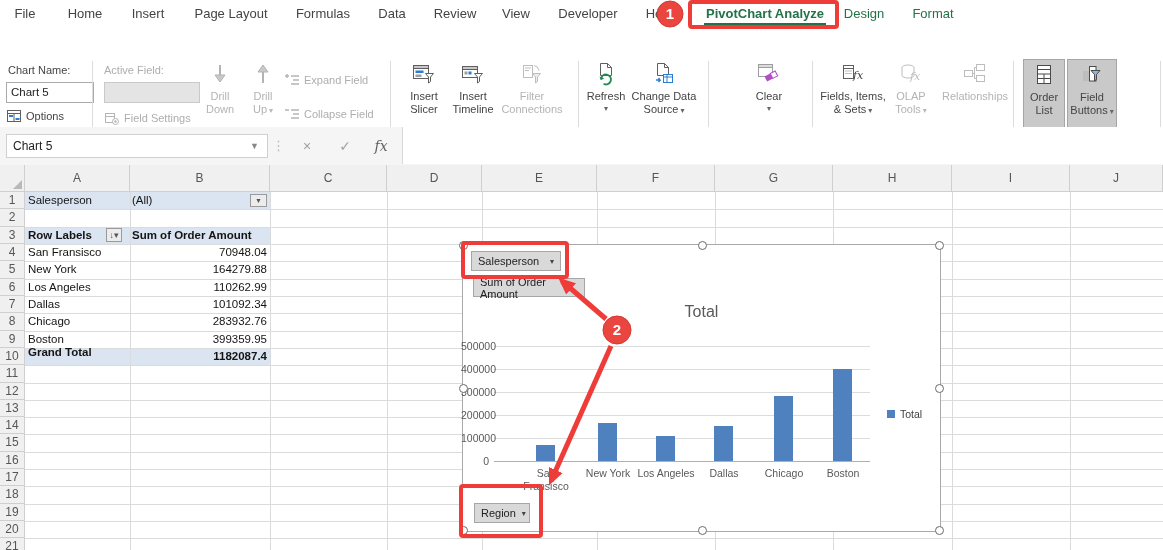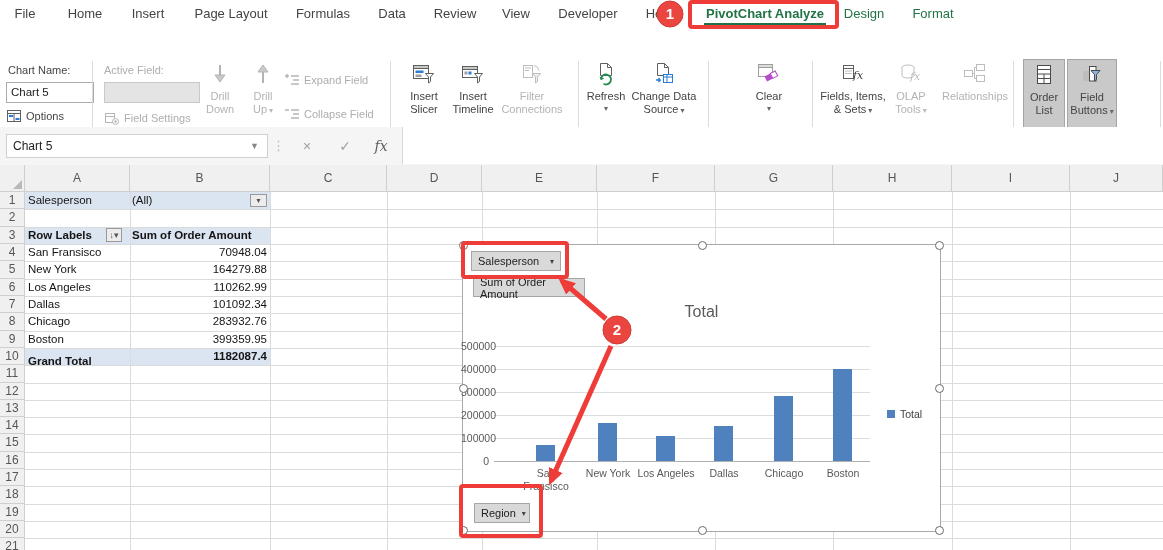--- a/index.html
+++ b/index.html
@@ -352,21 +352,21 @@
       <div class="ctext" style="left: 28px; top: 96.28px; width: 100px; height: 17.32px; line-height: 17.32px;">New York</div>
       <div class="ctext num" style="left: 132px; top: 96.28px; width: 135px; height: 17.32px; line-height: 17.32px;">164279.88</div>
       <div class="ctext" style="left: 28px; top: 113.6px; width: 100px; height: 17.32px; line-height: 17.32px;">Los Angeles</div>
       <div class="ctext num" style="left: 132px; top: 113.6px; width: 135px; height: 17.32px; line-height: 17.32px;">110262.99</div>
       <div class="ctext" style="left: 28px; top: 130.92px; width: 100px; height: 17.32px; line-height: 17.32px;">Dallas</div>
       <div class="ctext num" style="left: 132px; top: 130.92px; width: 135px; height: 17.32px; line-height: 17.32px;">101092.34</div>
       <div class="ctext" style="left: 28px; top: 148.24px; width: 100px; height: 17.32px; line-height: 17.32px;">Chicago</div>
       <div class="ctext num" style="left: 132px; top: 148.24px; width: 135px; height: 17.32px; line-height: 17.32px;">283932.76</div>
       <div class="ctext" style="left: 28px; top: 165.56px; width: 100px; height: 17.32px; line-height: 17.32px;">Boston</div>
       <div class="ctext num" style="left: 132px; top: 165.56px; width: 135px; height: 17.32px; line-height: 17.32px;">399359.95</div>
-      <div class="ctext b" style="left: 28px; top: 188px; width: 100px; height: 17.32px; line-height: 17.32px;">Grand Total</div>
+      <div class="ctext b" style="left: 28px; top: 179px; width: 100px; height: 17.32px; line-height: 17.32px;">Grand Total</div>
       <div class="ctext b num" style="left: 132px; top: 182.88px; width: 135px; height: 17.32px; line-height: 17.32px;">1182087.4</div>
     </div>
 
   <div id="chart">
     <div class="fieldbtn" style="left:8px;top:6px;width:90px">
         <span>Salesperson</span>
         <span class="fb-caret">▾</span>
       </div>
     <div class="fieldbtn" style="left:10px;top:33px;width:112px;height:19px;justify-content:center">
         <span>Sum of Order Amount</span>

